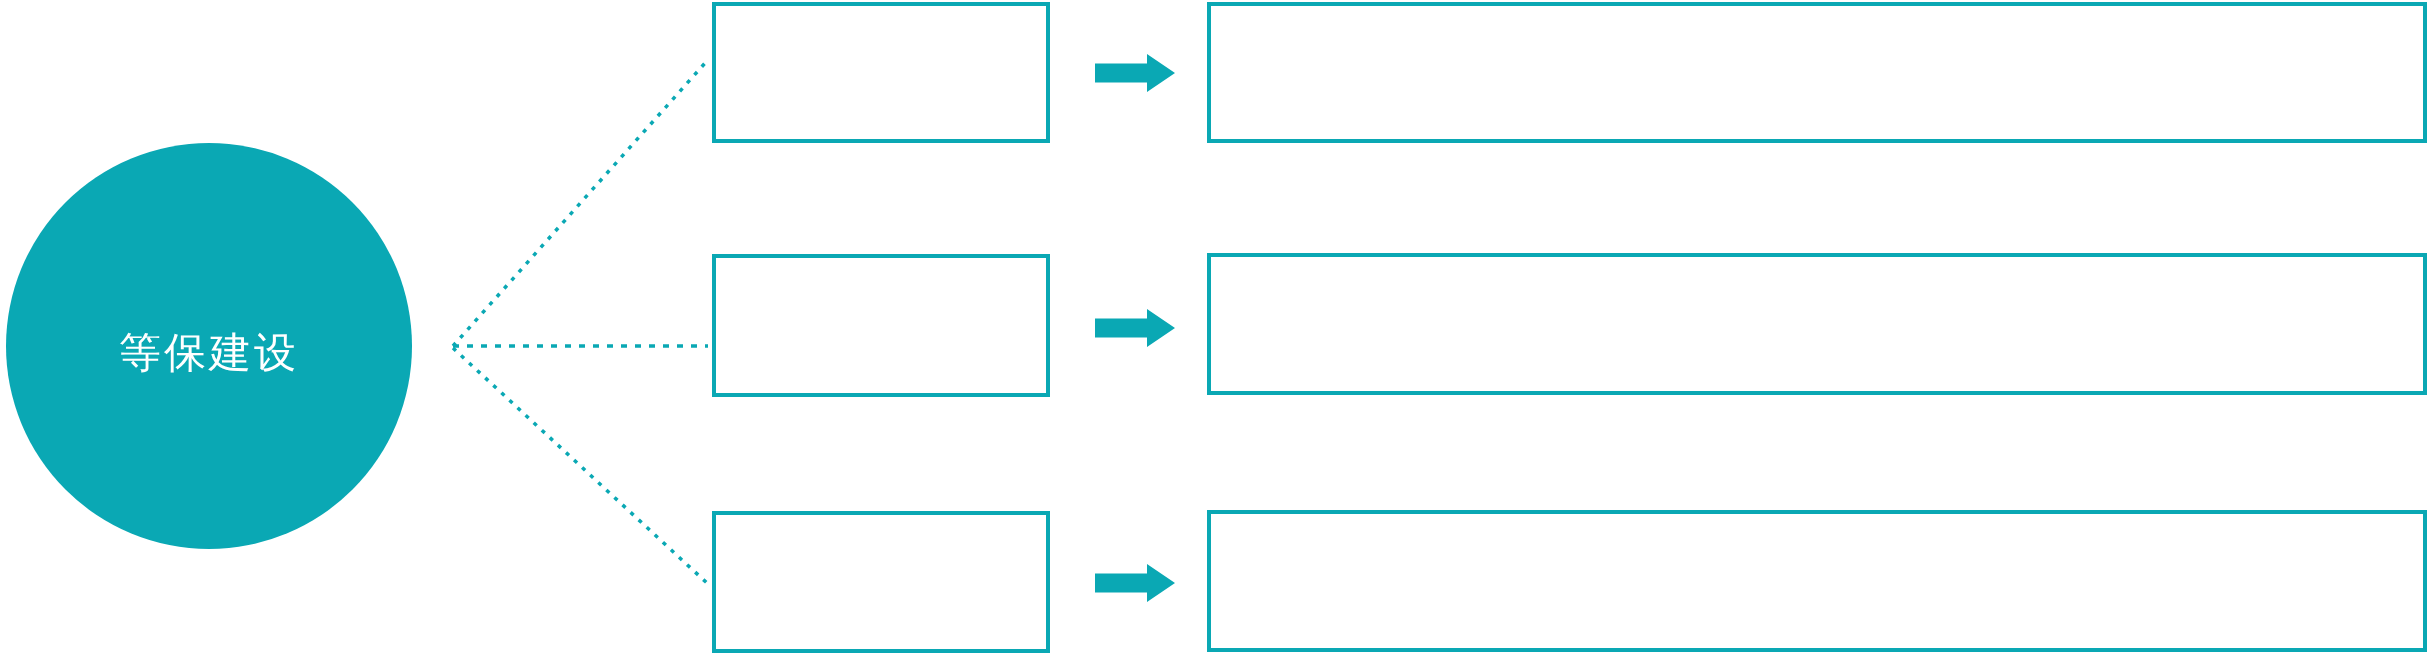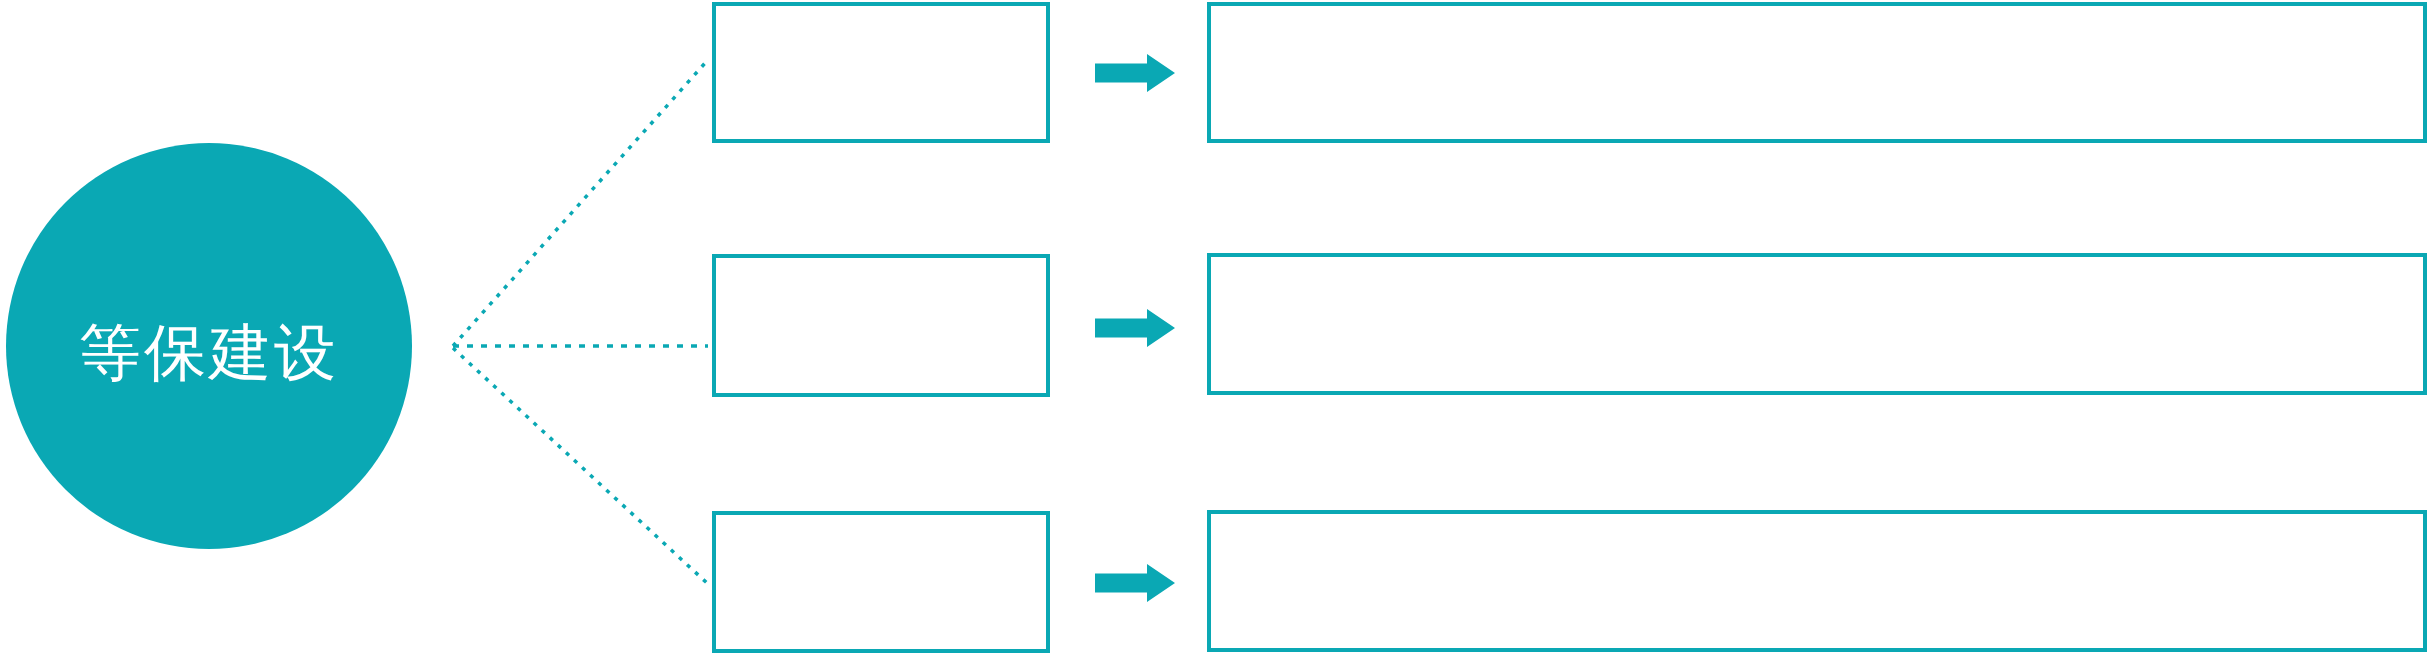--- a/index.html
+++ b/index.html
@@ -24,21 +24,21 @@
     background:var(--accent);
     display:flex;
     flex-direction:column;
     align-items:center;
     justify-content:center;
     padding-top:14px;
     box-sizing:border-box;
   }
   .root-circle .line{
     color:#ffffff;
-    font-size:62px;
+    font-size:42px;
     font-weight:300;
     line-height:76px;
     letter-spacing:3px;
     text-align:center;
     white-space:nowrap;
   }
   
   .connectors{
     position:absolute;
     left:0; top:0;

